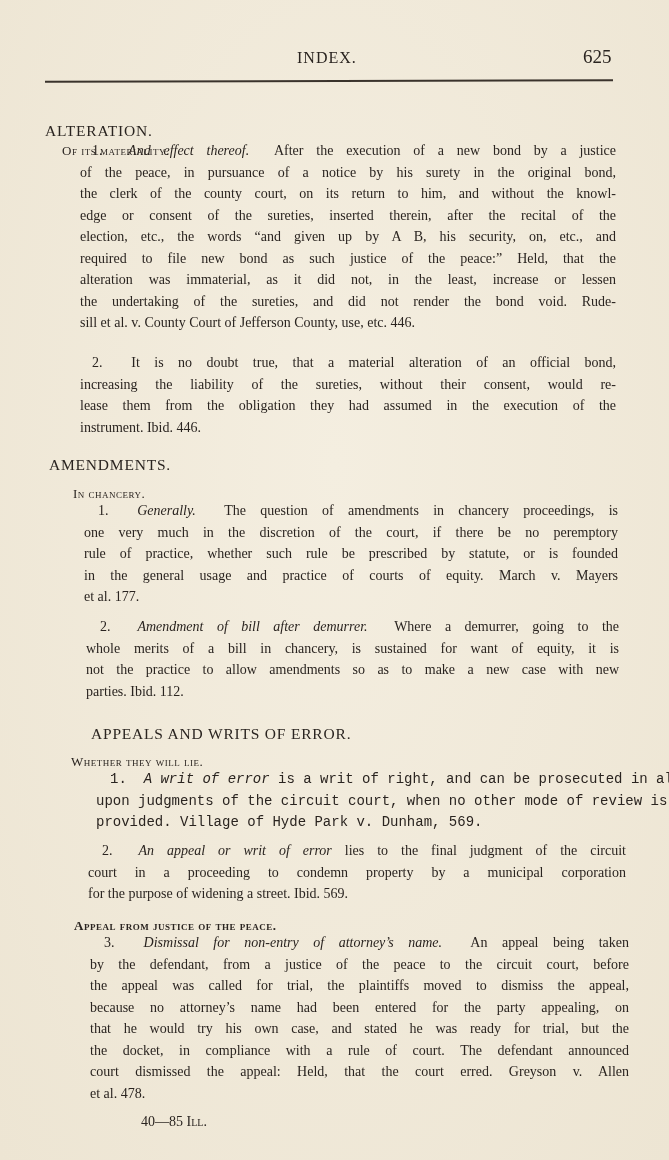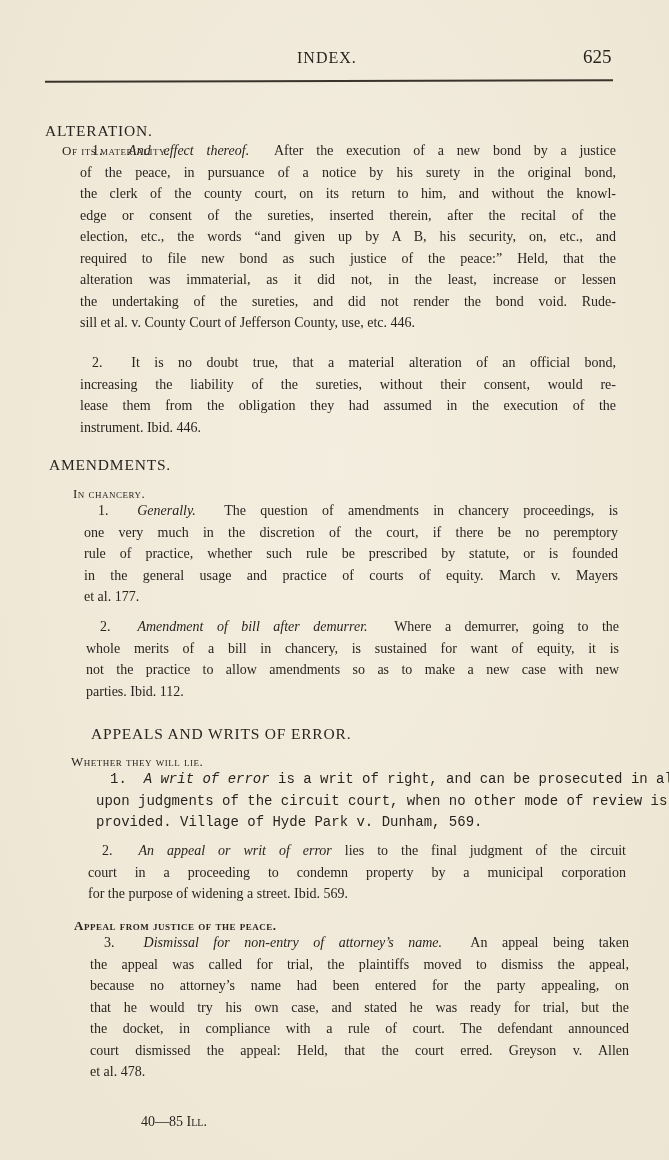--- a/index.html
+++ b/index.html
@@ -90,20 +90,21 @@
     <div class="para" style="left:88px; top:840px; width:538px;">
       <span class="line" style="padding-left:14px;"><span>2.</span>&nbsp; <i>An appeal or writ of error</i> <span>lies to the final judgment of the circuit</span></span>
       <span class="line">court in a proceeding to condemn property by a municipal corporation</span>
       <span class="line last">for the purpose of widening a street. Ibid. 569.</span>
     </div>
 
     <div class="h2" style="left:74px; top:918px;font-weight:bold;">Appeal from justice of the peace.</div>
 
     <div class="para" style="left:90px; top:932px; width:539px;">
       <span class="line" style="padding-left:14px;"><span>3.</span>&nbsp; <i>Dismissal for non-entry of attorney’s name.</i>&nbsp; <span>An appeal being taken</span></span>
+      <span class="line">by the defendant, from a justice of the peace to the circuit court, before</span>
       <span class="line">the appeal was called for trial, the plaintiffs moved to dismiss the appeal,</span>
       <span class="line">because no attorney’s name had been entered for the party appealing, on</span>
       <span class="line">that he would try his own case, and stated he was ready for trial, but the</span>
       <span class="line">the docket, in compliance with a rule of court. The defendant announced</span>
       <span class="line">court dismissed the appeal: Held, that the court erred. Greyson v. Allen</span>
       <span class="line last">et al. 478.</span>
     </div>
 
     <div class="footer"><span class="sc">40—85 Ill.</span></div>
   </div>

